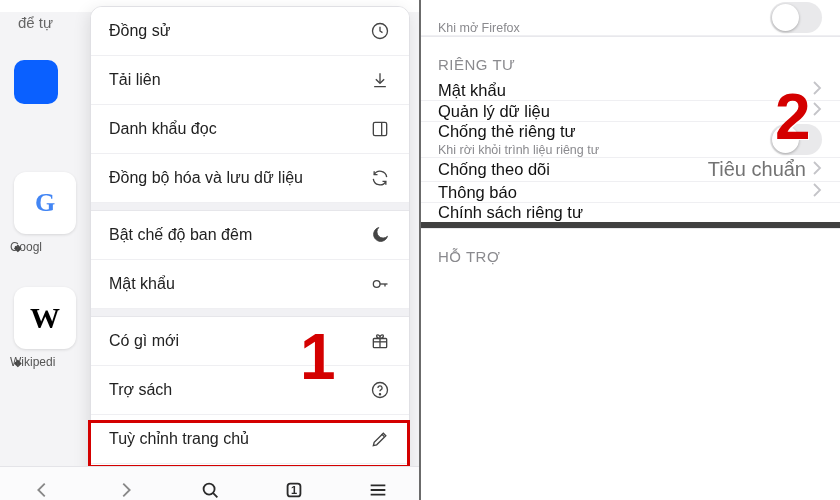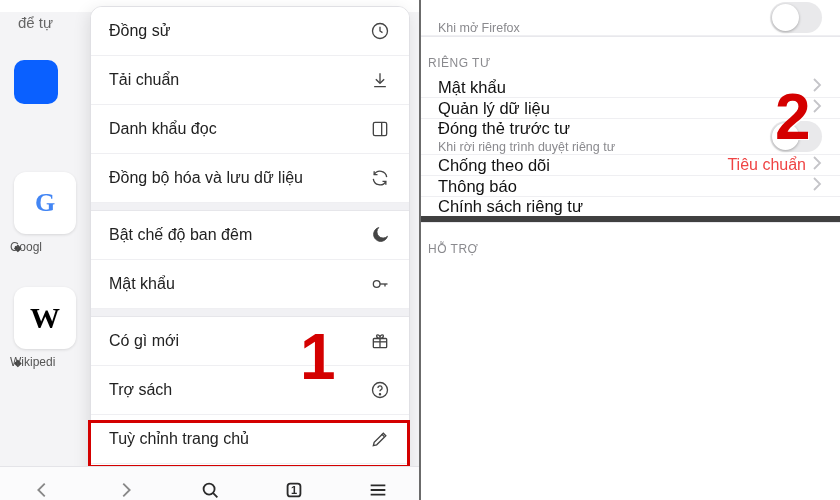--- a/index.html
+++ b/index.html
@@ -30,25 +30,25 @@
   .hl1 { position:absolute; border:3px solid #d40000; pointer-events:none; }
 
   
   .toolbar { position: absolute; left: 0; bottom: 0; width: 420px; height: 46px; background: #fbfbfc; border-top: 1px solid #e4e4e8; display: flex; align-items: center; }
   .toolbar .tb { flex: 1; display: flex; align-items: center; justify-content: center; color: #888; }
   .toolbar .tb.active { color: #2a2a2a; }
   .toolbar svg { width: 22px; height: 22px; stroke: currentColor; }
 
   
   .right { position: absolute; left: 420px; top: 0; width: 420px; height: 500px; background: #ffffff; }
-  .right .secthead { font-size: 12px; letter-spacing: .5px; color: #8a8a8e; padding: 19px 8px 7px; text-transform: uppercase; border-top: 1px solid #e8e8ec; }
+  .right .secthead { font-size: 15px; letter-spacing: .5px; color: #8a8a8e; padding: 19px 18px 7px; text-transform: uppercase; border-top: 1px solid #e8e8ec; }
   .right .strow { display: flex; align-items: center; justify-content: space-between; padding: 0 18px; border-bottom: 1px solid #efeff2; }
   .right .strow .lbl { font-size: 16.5px; color: #111; }
   .right .strow .sub { font-size: 12.5px; color: #8a8a8e; margin-top: 2px; }
-  .right .strow .val { font-size: 16px; color: #ef4444; margin-right: 6px; }
+  .right .strow .val { font-size: 20px; color: #737373; margin-right: 6px; }
   .right .chev { color: #c4c4c8; }
   .right .chev svg { width: 10px; height: 16px; stroke: currentColor; }
   .toggle { width: 52px; height: 31px; border-radius: 16px; background: #e9e9eb; position: relative; flex-shrink:0; }
   .toggle .knob { position: absolute; top: 2px; left: 2px; width: 27px; height: 27px; border-radius: 50%; background: #fff; box-shadow: 0 1px 3px rgba(0,0,0,.3); }
   .toggle.on { background: #0a60ff; }
   .toggle.on .knob { left: 23px; }
 
   
   .divider { position: absolute; left: 419px; top: 0; width: 2px; height: 500px; background: #6b6b6b; }
 
@@ -88,21 +88,21 @@
       <div class="row">
         <span>Đồng sử</span>
         <span class="ico">
           <svg viewBox="0 0 24 24" fill="none" stroke-width="1.6">
               <circle cx="12" cy="12" r="9"></circle>
               <path d="M12 7v5l3 2"></path>
             </svg>
         </span>
       </div>
       <div class="row">
-        <span>Tải chuẩn</span>
+        <span>Tải liên</span>
         <span class="ico">
           <svg viewBox="0 0 24 24" fill="none" stroke-width="1.6">
               <path d="M12 4v11"></path>
               <path d="M7 11l5 5 5-5"></path>
               <path d="M5 20h14"></path>
             </svg>
         </span>
       </div>
       <div class="row">
         <span>Danh khẩu đọc</span>
@@ -242,22 +242,22 @@
 
     <div class="strow">
       <div class="lbl">Quản lý dữ liệu</div>
       <span class="chev"><svg viewBox="0 0 10 16" fill="none" stroke-width="1.8">
             <path d="M2 2l6 6-6 6"></path>
           </svg></span>
     </div>
 
     <div class="strow">
       <div>
-        <div class="lbl">Đóng thẻ trước tư</div>
-        <div class="sub">Khi rời riêng trình duyệt riêng tư</div>
+        <div class="lbl">Chống thẻ riêng tư</div>
+        <div class="sub">Khi rời khỏi trình liệu riêng tư</div>
       </div>
       <div class="toggle">
           <div class="knob"></div>
         </div>
     </div>
 
     <div class="strow">
       <div class="lbl">Chống theo dõi</div>
       <div style="display:flex;align-items:center;">
         <span class="val">Tiêu chuẩn</span>

